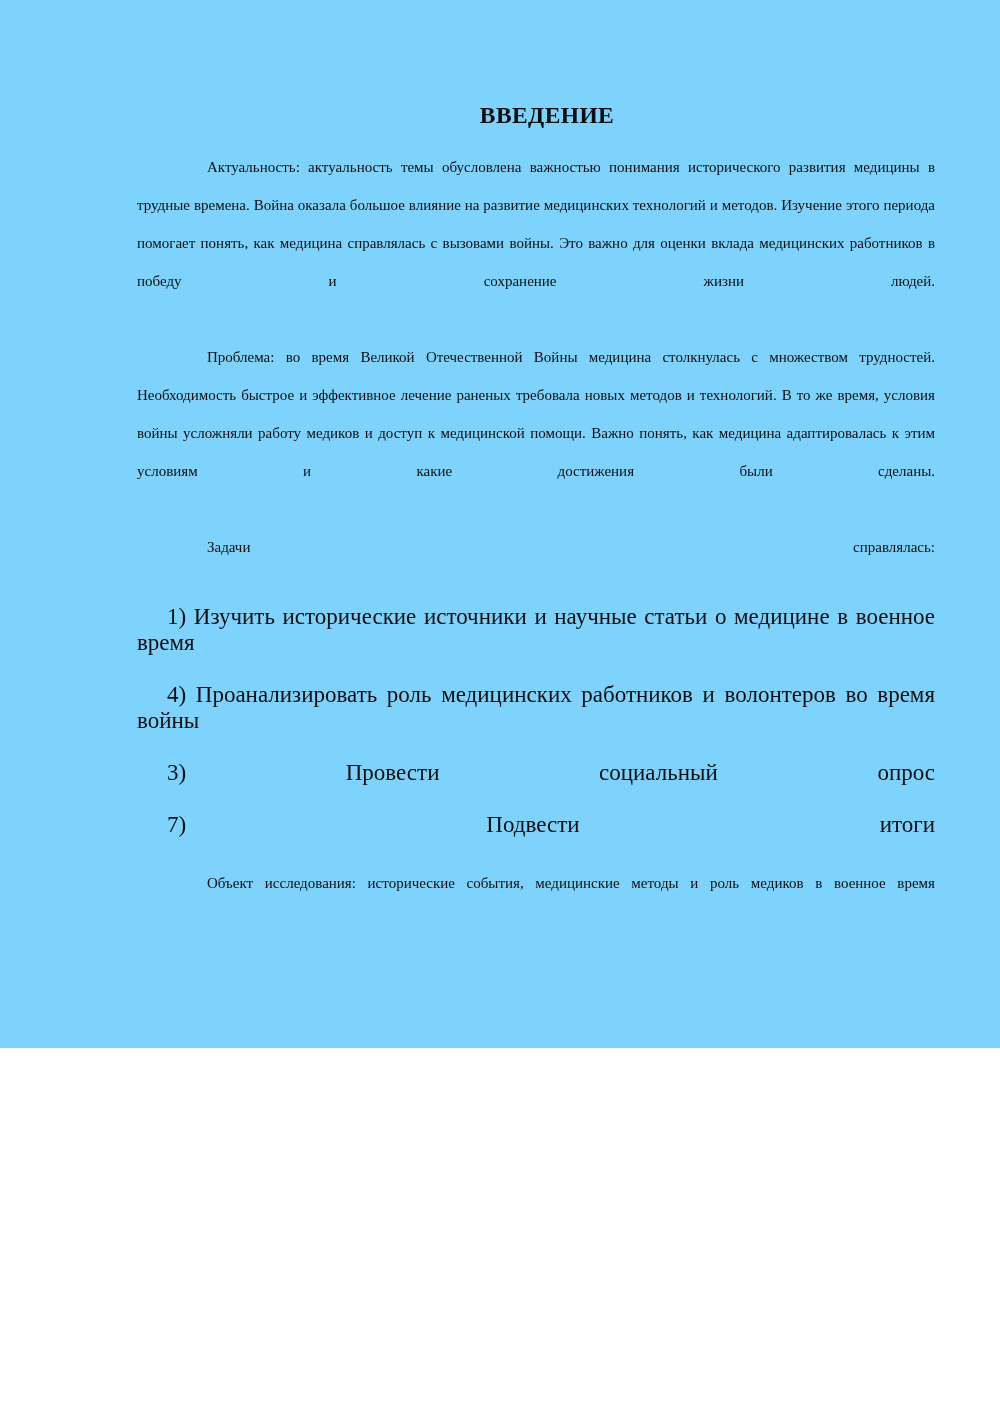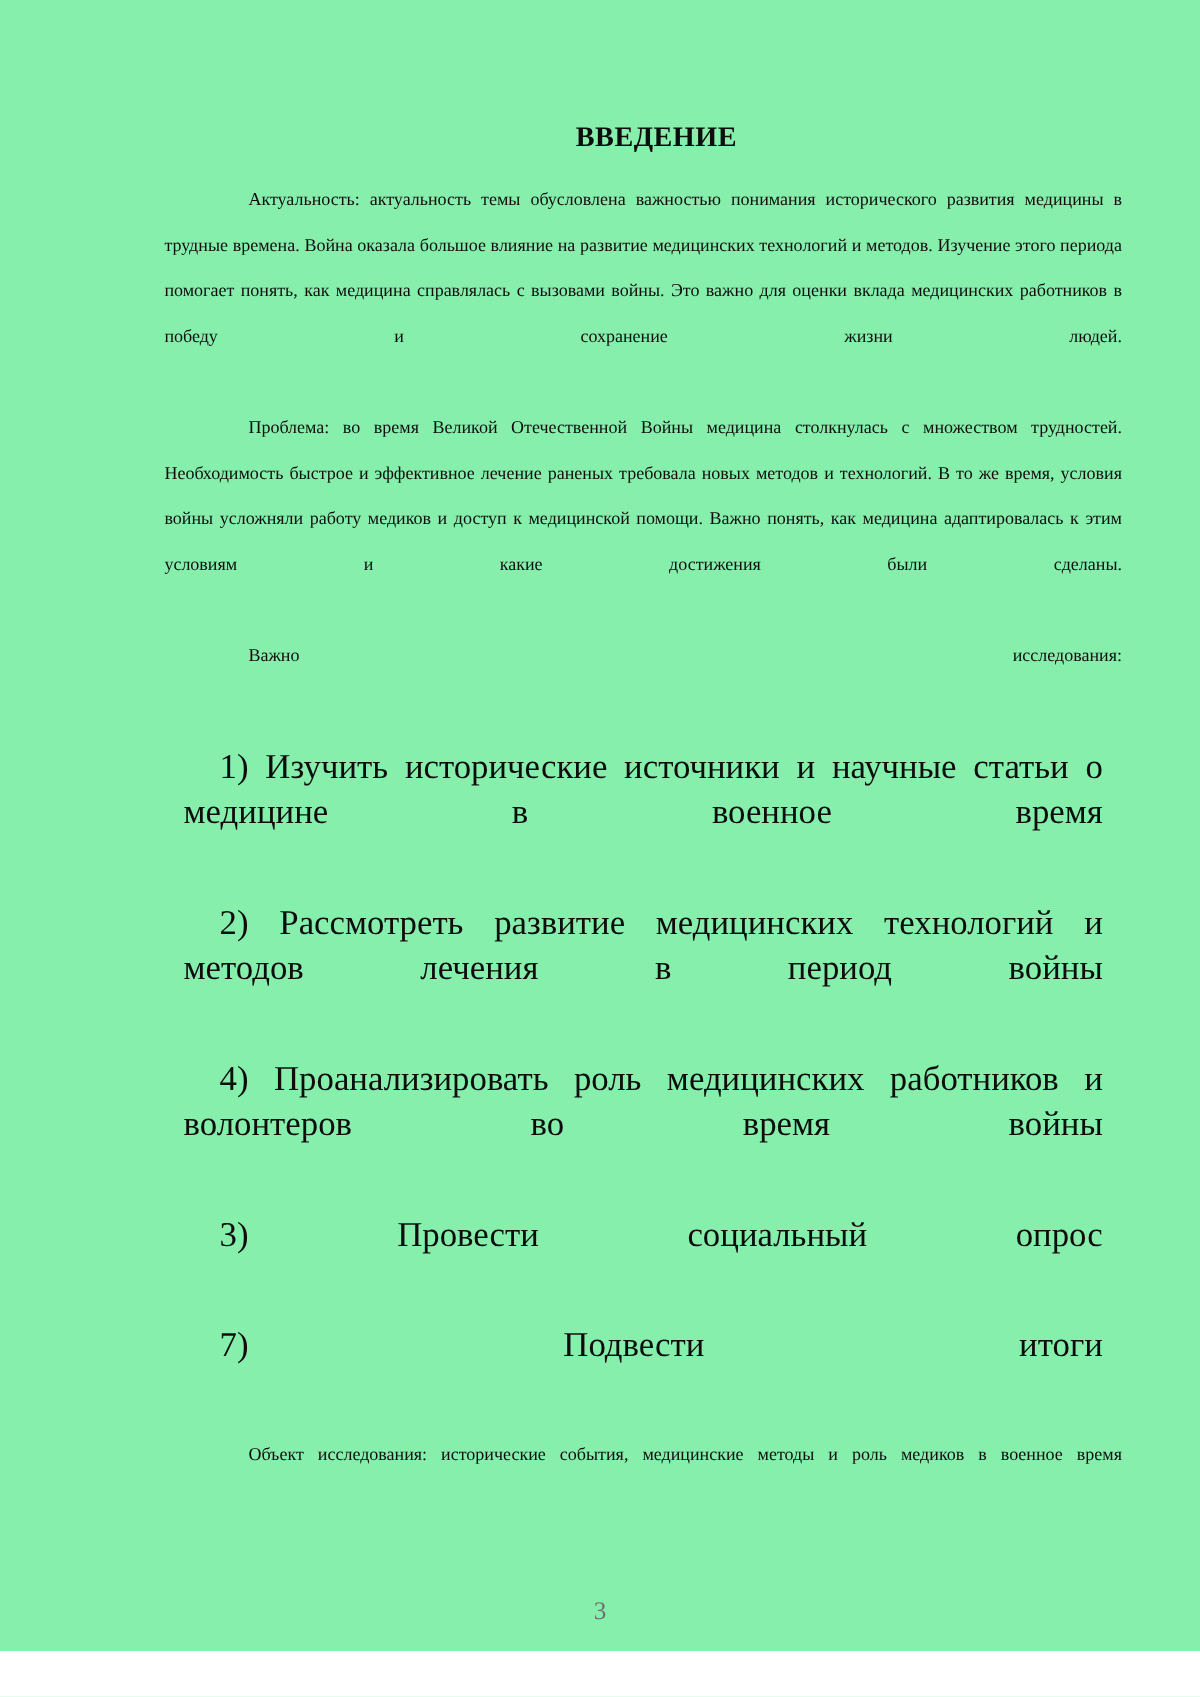--- a/index.html
+++ b/index.html
@@ -4,22 +4,22 @@
 <style>
   html, body {
     margin: 0;
     padding: 0;
     background: #ffffff;
   }
 
   .page {
     position: relative;
     width: 1000px;
-    height: 1376px;
-    background: #86efac;
+    height: 1048px;
+    background: #7dd3fc;
     overflow: hidden;
     font-family: "Liberation Serif", "DejaVu Serif", serif;
     color: #0d0d0d;
     box-sizing: border-box;
   }
 
   .content {
     position: absolute;
     left: 137px;
     top: 0;
@@ -50,23 +50,23 @@
     text-indent: 70px;
     hyphens: none;
     word-spacing: 0.1px;
   }
 
   p.para:last-child {
     text-align: justify;
   }
 
   p.list-item {
-    margin: 16px;
-    font-size: 29px;
-    line-height: 38px;
+    margin: 0;
+    font-size: 23px;
+    line-height: 26px;
     text-align: justify;
     text-justify: inter-word;
     text-indent: 30px;
   }
 
   
   p.para::after,
   p.list-item::after {
     content: "";
     display: inline-block;
@@ -93,25 +93,24 @@
 
     <h1 class="doc-title">ВВЕДЕНИЕ</h1>
 
     <div class="body-block">
 
       <p class="para">Актуальность: актуальность темы обусловлена важностью понимания исторического развития медицины в трудные времена. Война оказала большое влияние на развитие медицинских технологий и методов. Изучение этого периода помогает понять, как медицина справлялась с вызовами войны. Это важно для оценки вклада медицинских работников в победу и сохранение жизни людей.</p>
 
       <p class="para">Проблема: во время Великой Отечественной Войны медицина столкнулась с множеством трудностей. Необходимость быстрое и эффективное лечение раненых требовала новых методов и технологий. В то же время, условия войны усложняли работу медиков и доступ к медицинской помощи. Важно понять, как медицина адаптировалась к этим условиям и какие достижения были сделаны.</p>
 
 
-      <p class="para">Важно исследования:</p>
+      <p class="para">Задачи справлялась:</p>
 
       <p class="list-item">1) Изучить исторические источники и научные статьи о медицине в военное время</p>
 
-      <p class="list-item">2) Рассмотреть развитие медицинских технологий и методов лечения в период войны</p>
 
       <p class="list-item">4) Проанализировать роль медицинских работников и волонтеров во время войны</p>
 
       <p class="list-item">3) Провести социальный опрос</p>
 
       <p class="list-item">7) Подвести итоги</p>
 
       <p class="para">Объект исследования: исторические события, медицинские методы и роль медиков в военное время</p>
 
     </div>

